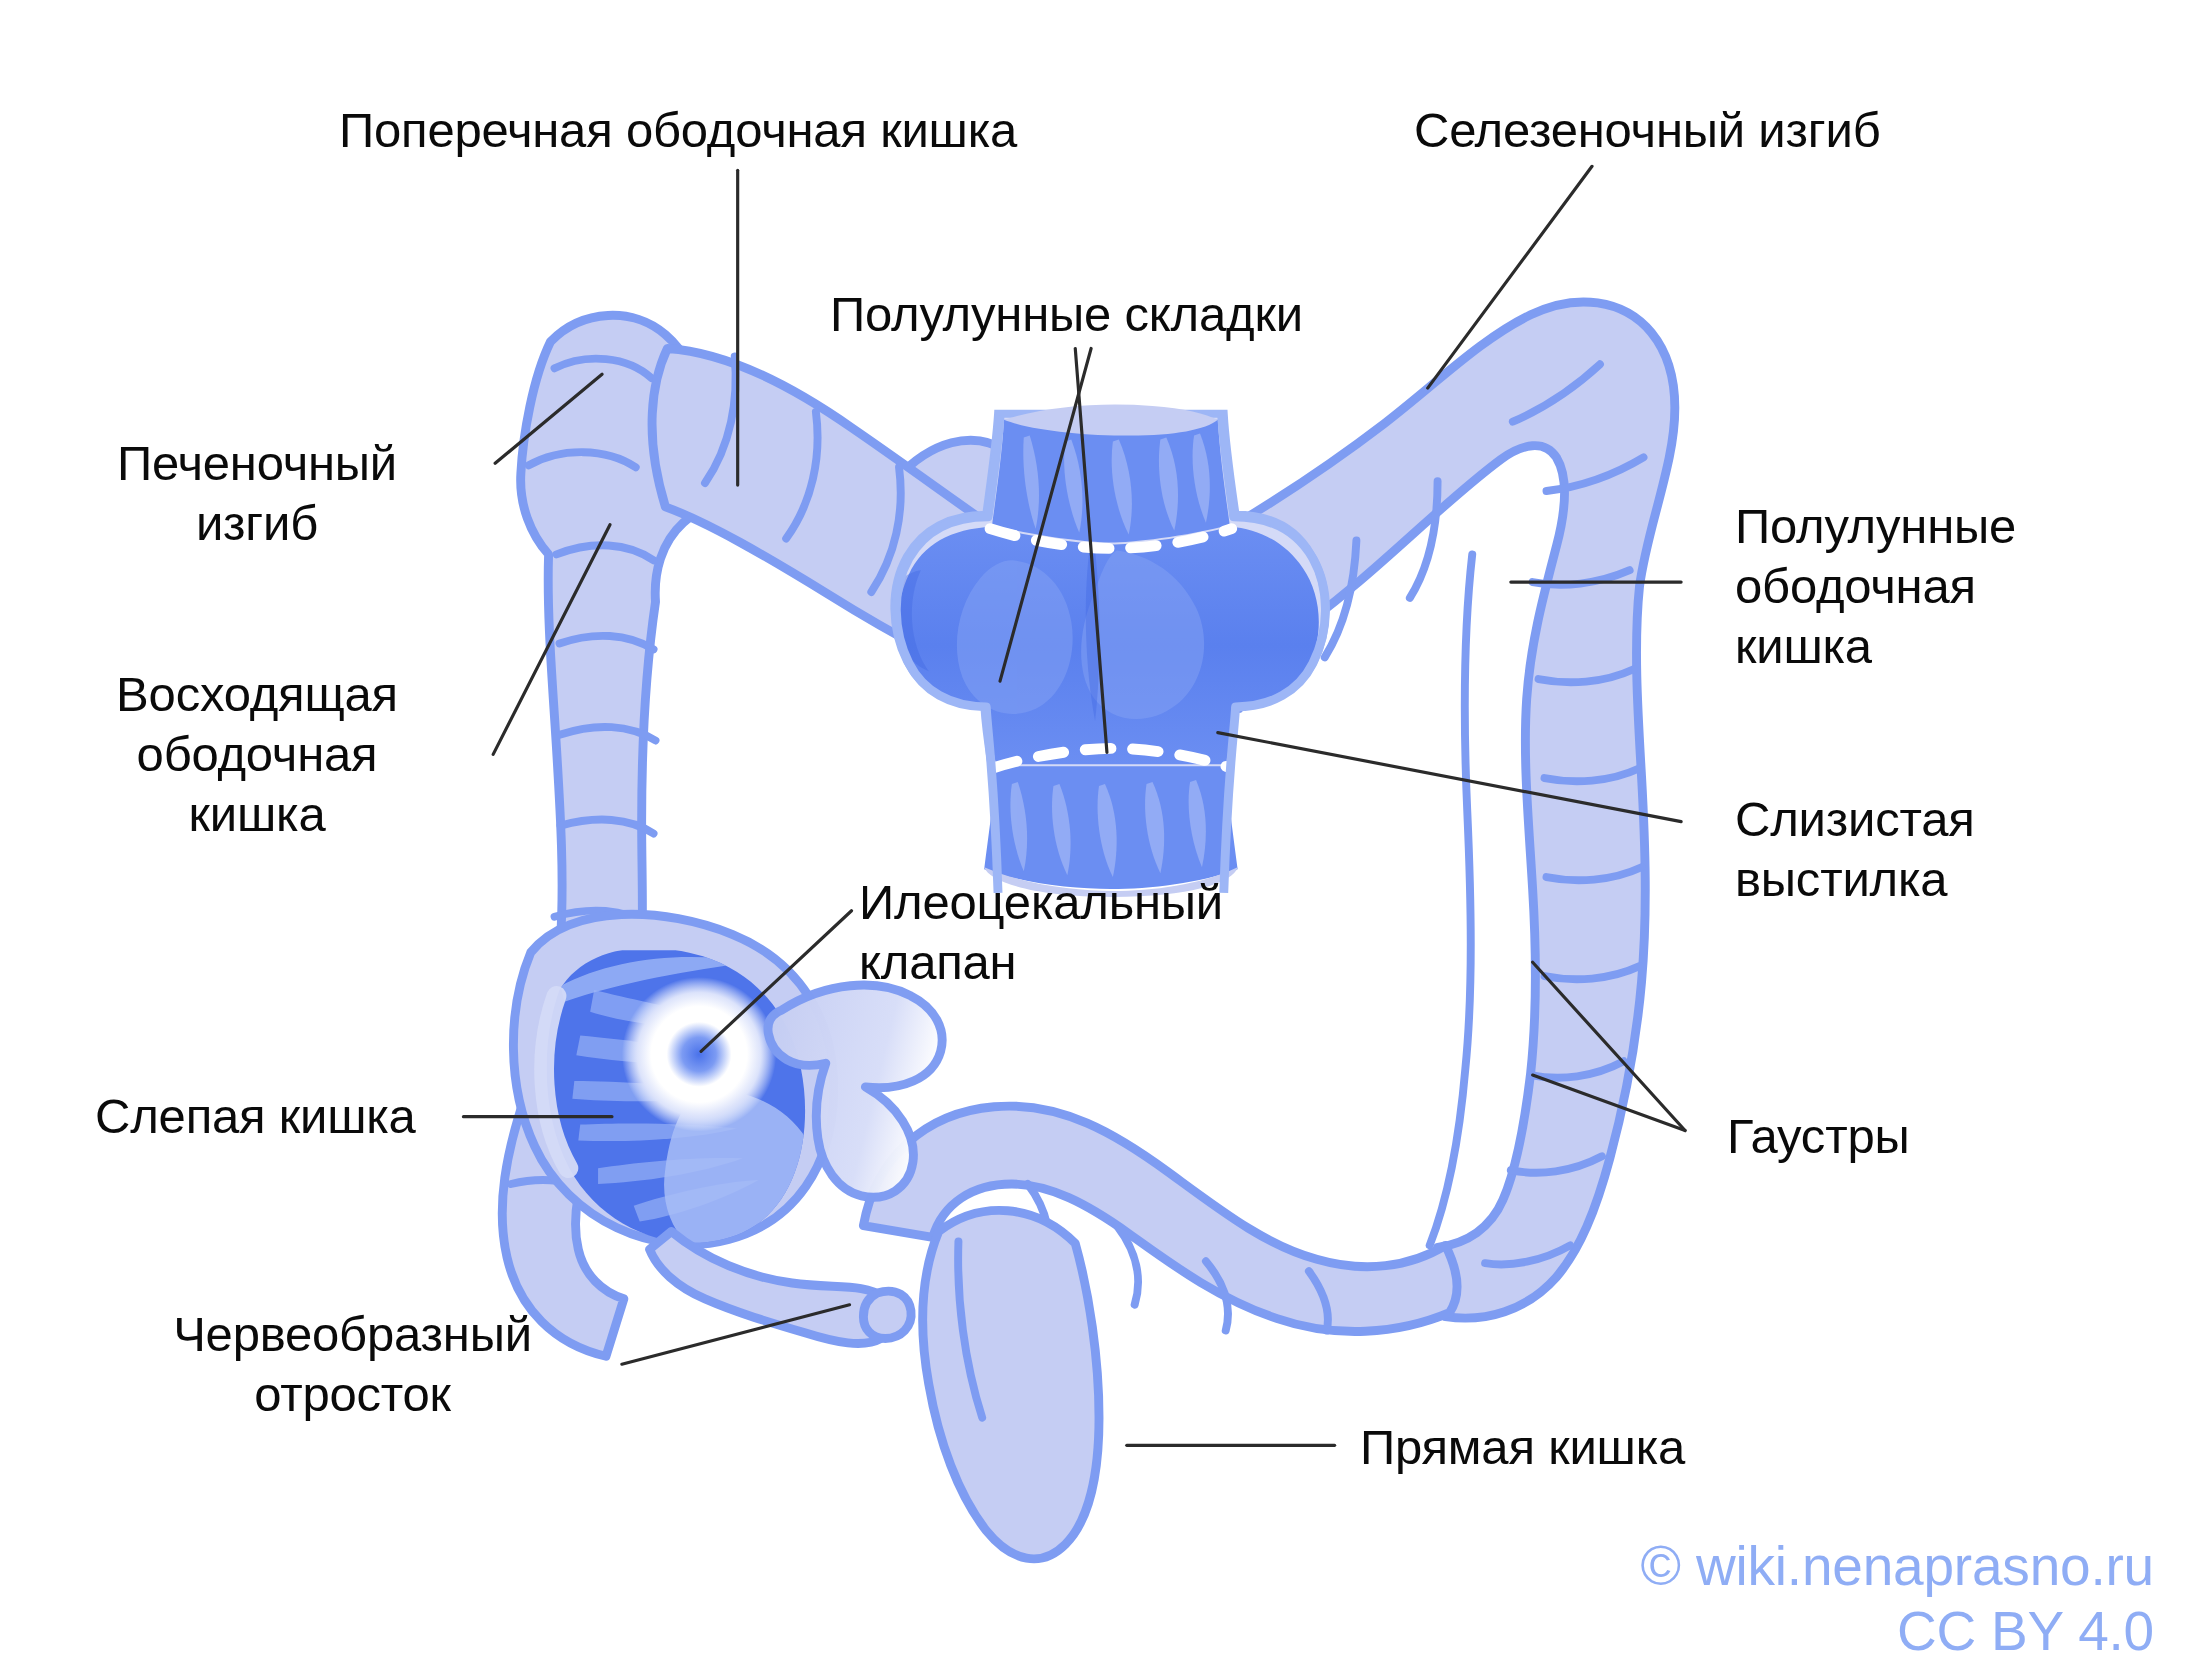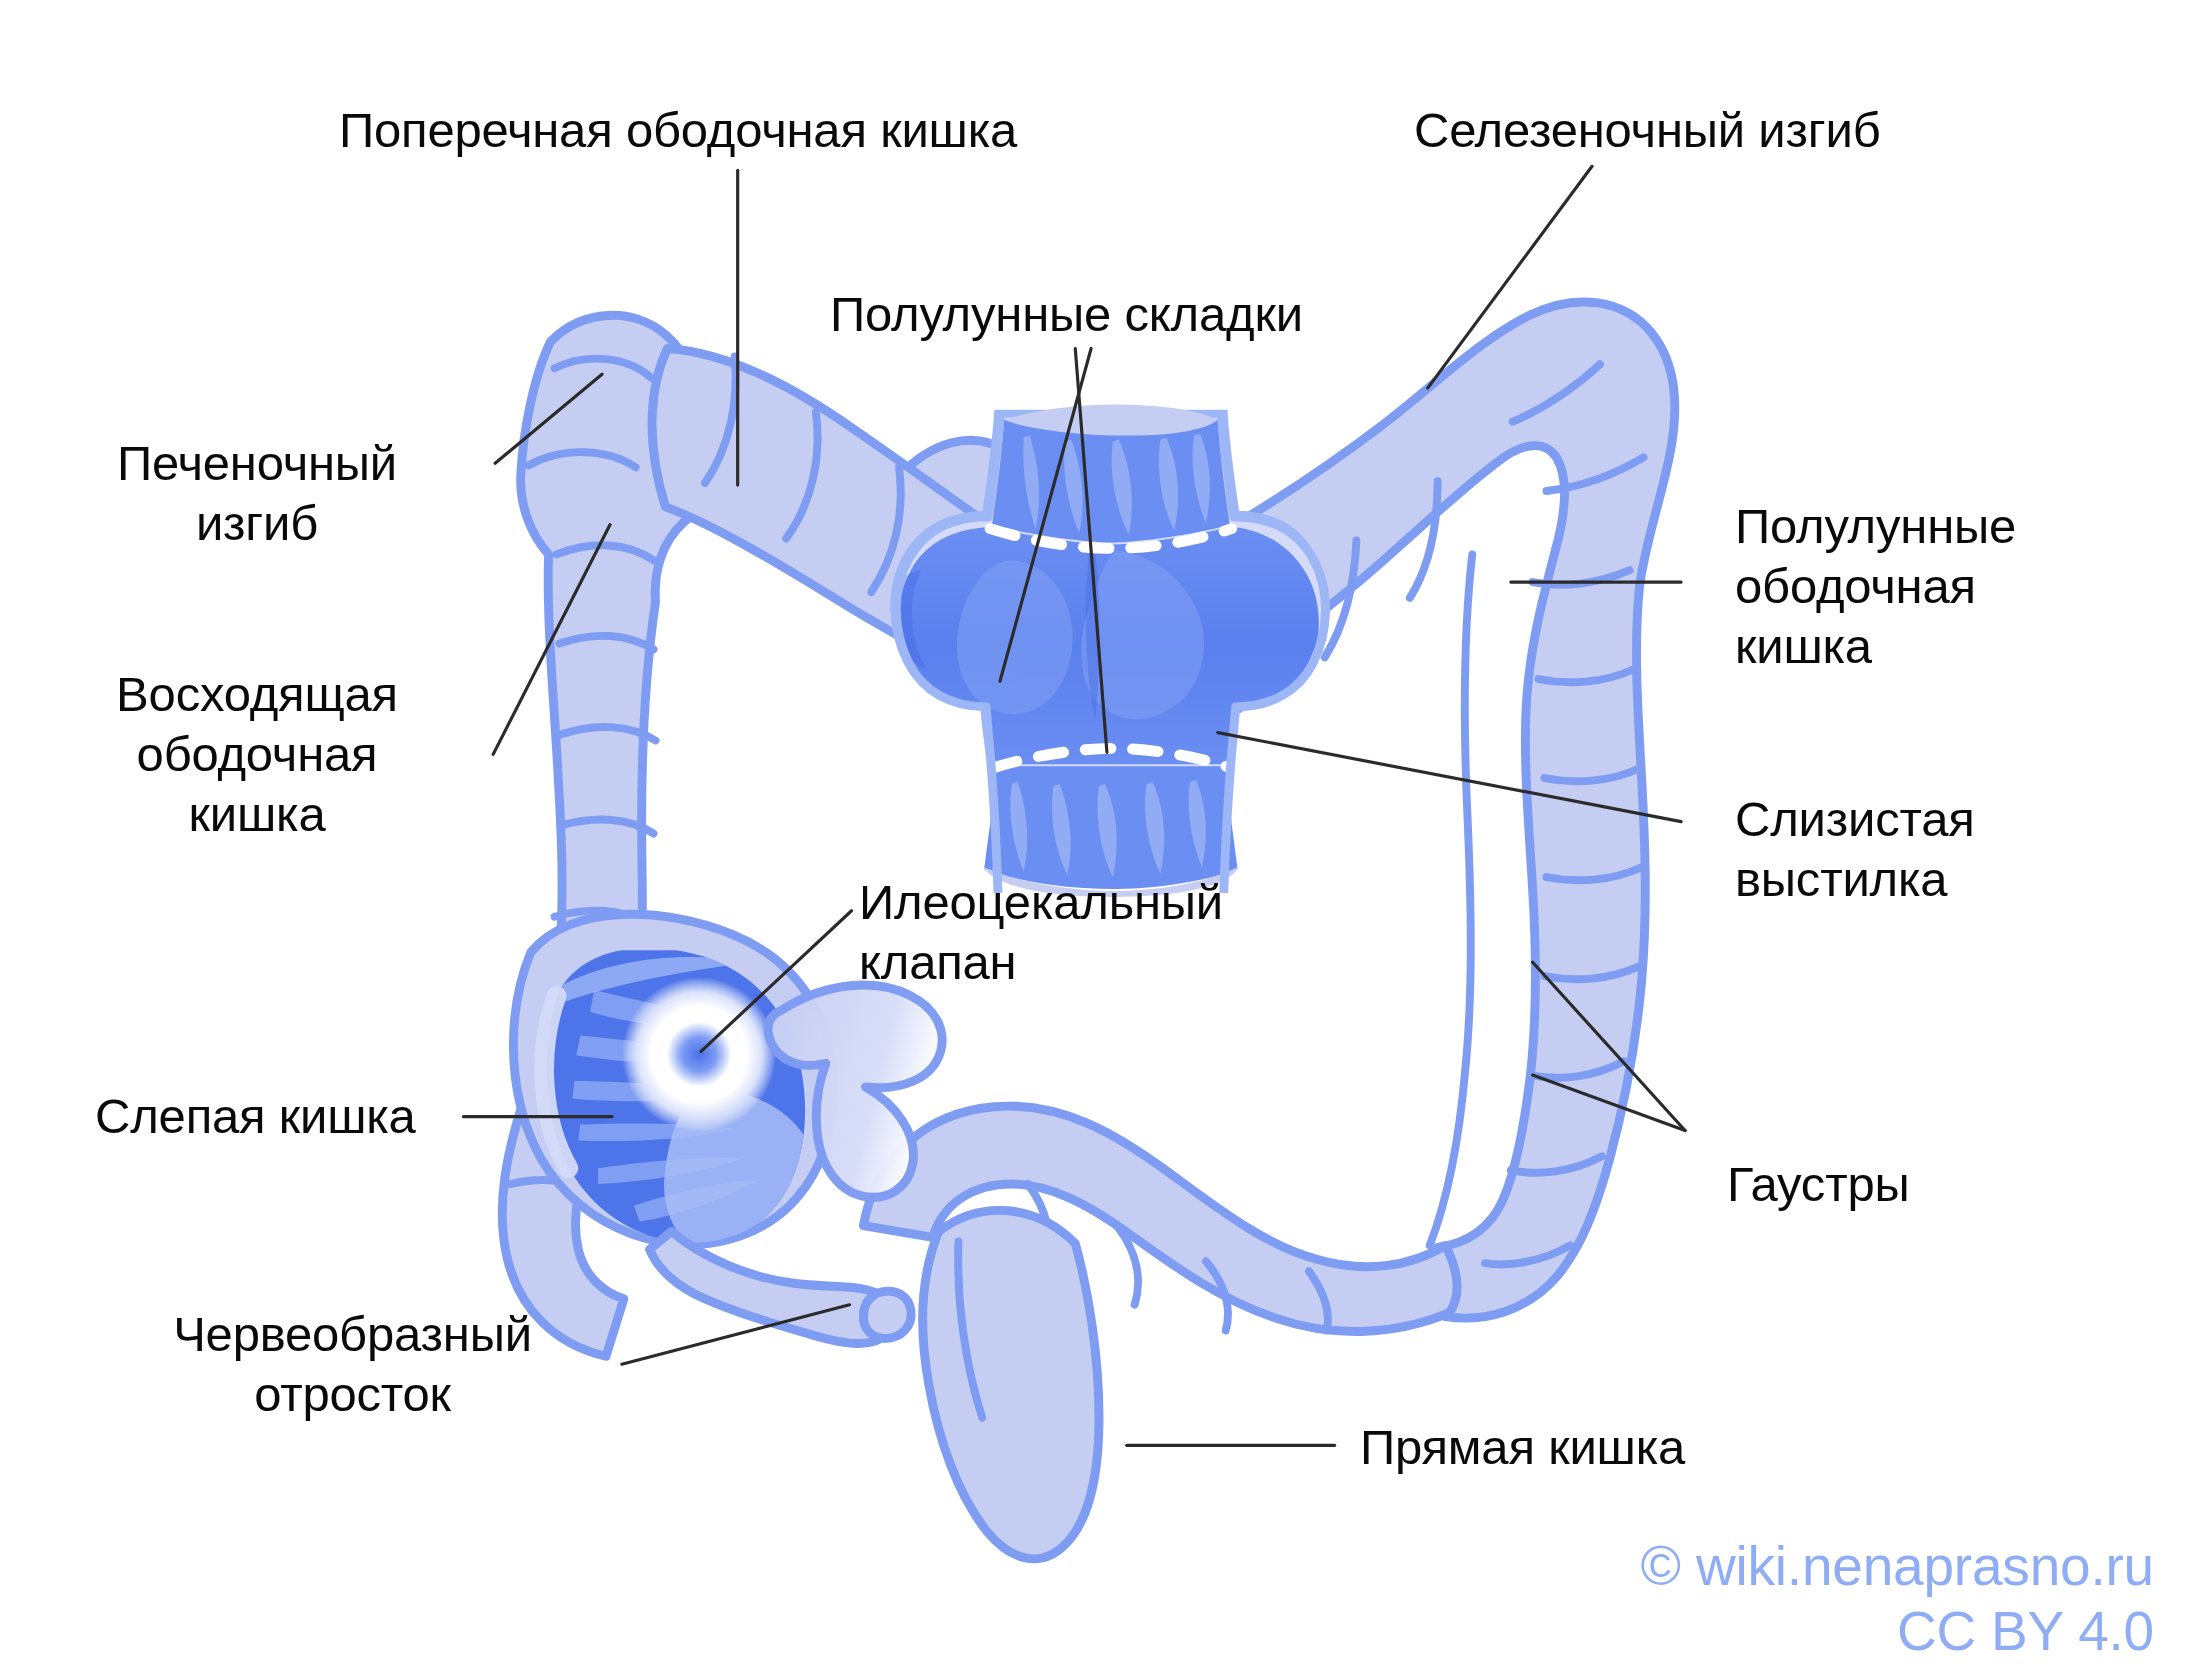--- a/index.html
+++ b/index.html
@@ -381,21 +381,21 @@
   <div class="lbl left" style="left:1735px; top:497px;  width:455px;">Полулунные
 ободочная
 кишка</div>
 
   <div class="lbl left" style="left:1735px; top:790px;  width:436px;">Слизистая
 выстилка</div>
 
   <div class="lbl left" style="left:859px;  top:873px;  width:475px;">Илеоцекальный
 клапан</div>
 
-  <div class="lbl left" style="left:1727px; top:1107px; width:376px;margin-top:48px;">Гаустры</div>
+  <div class="lbl left" style="left:1727px; top:1107px; width:376px;">Гаустры</div>
 
   <div class="lbl left" style="left:95px;   top:1087px; width:396px;">Слепая кишка</div>
 
   <div class="lbl right" style="left:115px;  top:1305px; width:475px;">Червеобразный
 отросток</div>
 
   <div class="lbl left" style="left:1360px; top:1418px; width:475px;">Прямая кишка</div>
 
   <div class="wm" style="left:1287px; top:1533px; width:867px;">© wiki.nenaprasno.ru</div>
   <div class="wm" style="left:1287px; top:1598px; width:867px;">CC BY 4.0</div>

